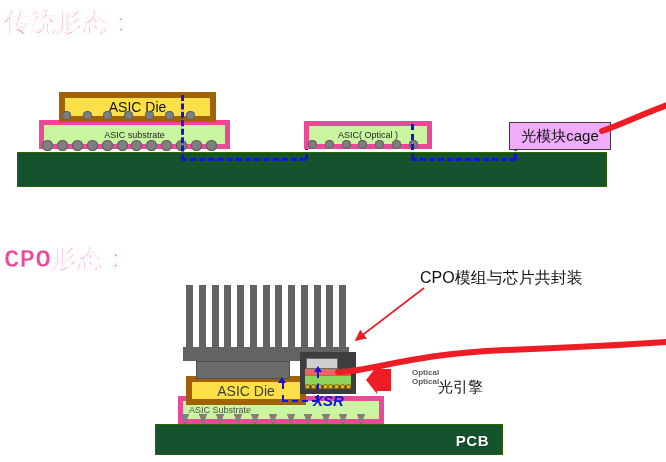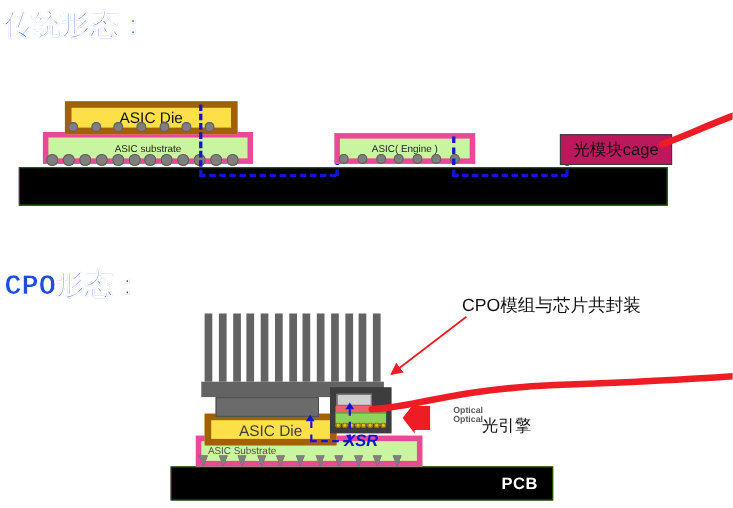--- a/index.html
+++ b/index.html
@@ -2,47 +2,47 @@
 <html><head>
 <meta charset="utf-8">
 <style>
   html,body{margin:0;padding:0;background:#ffffff;}
   body{width:666px;height:462px;position:relative;overflow:hidden;
        font-family:"Liberation Sans","DejaVu Sans",sans-serif;}
   .abs{position:absolute;}
 
   
   .sec-title{
-    font-size:26px;font-weight:bold;color:#1d4ed8;
+    font-size:26px;font-weight:bold;color:#ec4899;
     letter-spacing:0px;white-space:nowrap;
     -webkit-text-stroke:0.6px #ffffff;
     text-shadow:
       1px 0 0 #ffffff,-1px 0 0 #ffffff,0 1px 0 #ffffff,0 -1px 0 #ffffff;
   }
 
   
-  .pcb{background:#000000;box-shadow:0 0 0 1px #2c6300 inset;}
+  .pcb{background:#14532d;box-shadow:0 0 0 1px #2c6300 inset;}
   .pcb-label{
     position:absolute;right:14px;top:50%;transform:translateY(-50%);
     color:#ffffff;font-weight:bold;font-size:15px;letter-spacing:0.5px;
     text-shadow:0 0 2px rgba(0,0,0,.4);
   }
   .substrate{
     background:#c9f5a1;border:5px solid #ec4899;
     display:flex;align-items:center;justify-content:center;
     font-size:9px;color:#1d1d1d;white-space:nowrap;
   }
   .substrate.muted{color:#4c4c4c;}
   .die{
     background:#fde047;border:6px solid #a16207;
     display:flex;align-items:center;justify-content:center;
     font-size:14px;color:#111111;white-space:nowrap;
   }
   .cage{
-    background:#be185d;border:1.5px solid #3b3b3b;
+    background:#f0abfc;border:1.5px solid #3b3b3b;
     display:flex;align-items:center;justify-content:center;
     font-size:15px;color:#111111;white-space:nowrap;
   }
 
   
   .balls{display:flex;justify-content:space-between;align-items:flex-start;}
   .ball{width:11px;height:11px;border-radius:50%;
         background:#7f7f7f;box-shadow:0 0 0 1px #5e5e5e inset;}
   .ball.sm{width:9px;height:9px;}
 
@@ -122,21 +122,21 @@
   <span class="ball sm"></span>
   <span class="ball sm"></span>
   <span class="ball sm"></span>
   <span class="ball sm"></span>
 </div>
 
 <div class="abs dash-v" style="left:181px;top:95px;height:65px;"></div>
 <div class="abs dash-h" style="left:181px;top:158px;width:125px;"></div>
 <div class="abs dash-v" style="left:305px;top:124px;height:36px;"></div>
 
-<div class="abs substrate" style="left:304px;top:121px;width:118px;height:18px;">ASIC( Engine )</div>
+<div class="abs substrate" style="left:304px;top:121px;width:118px;height:18px;">ASIC( Optical )</div>
 
 <div class="abs balls" style="left:308px;top:140px;width:110px;height:12px;">
   <span class="ball sm"></span>
   <span class="ball sm"></span>
   <span class="ball sm"></span>
   <span class="ball sm"></span>
   <span class="ball sm"></span>
   <span class="ball sm"></span>
   <span class="ball sm"></span>
 </div>

